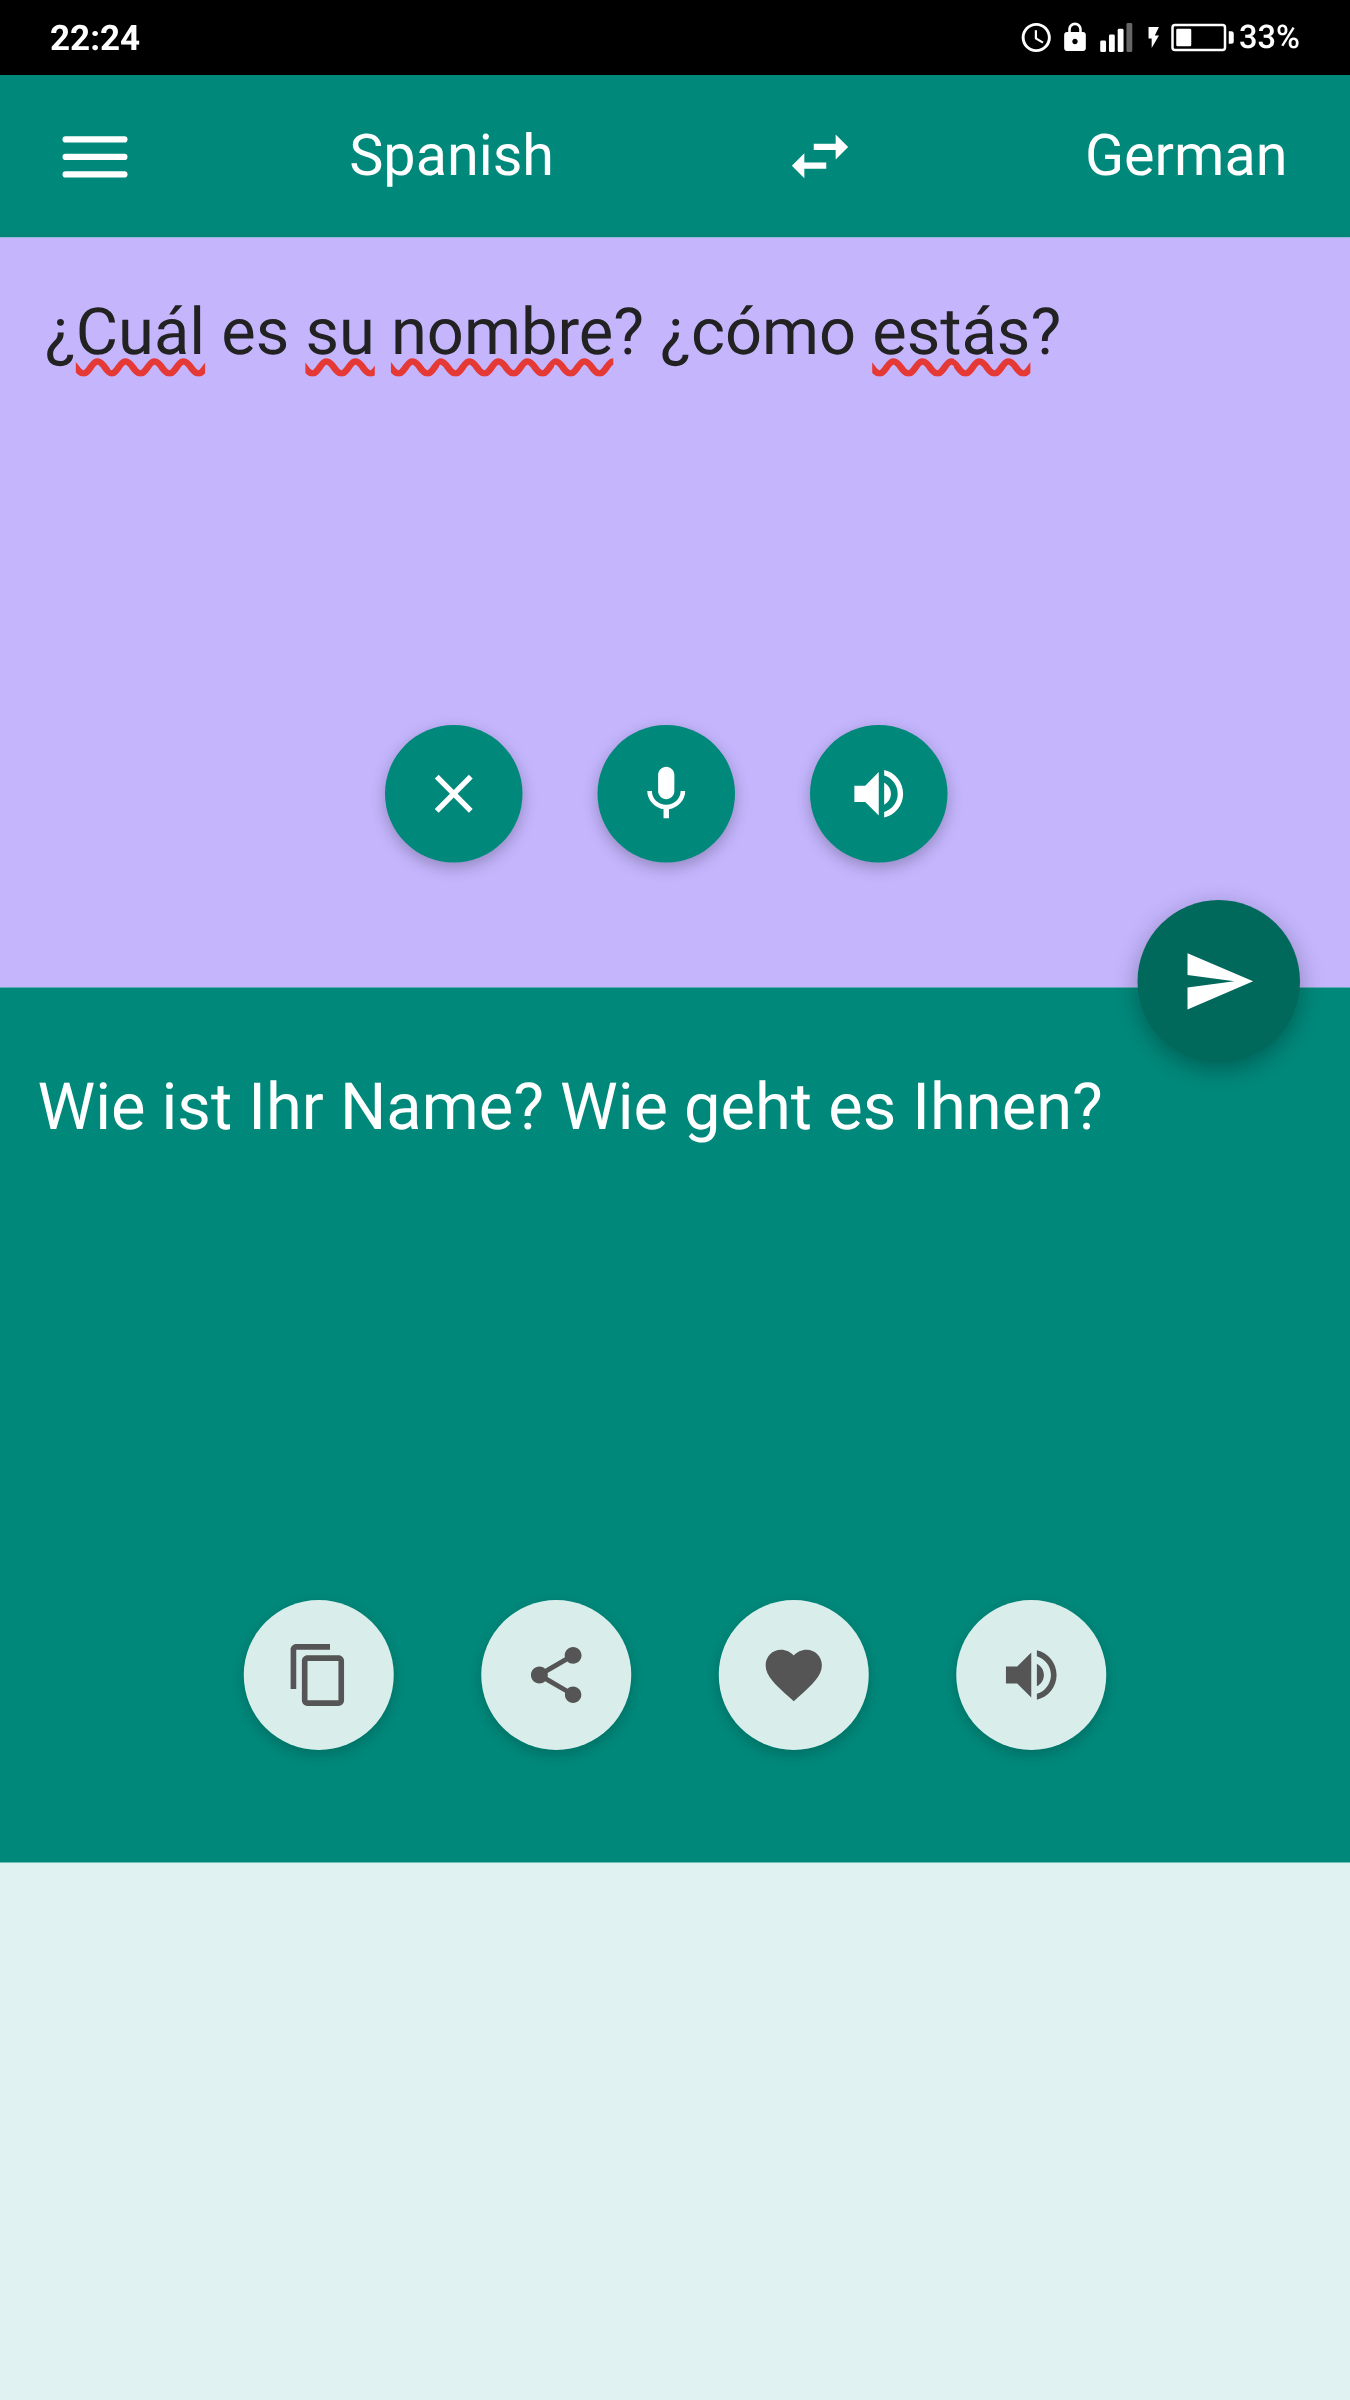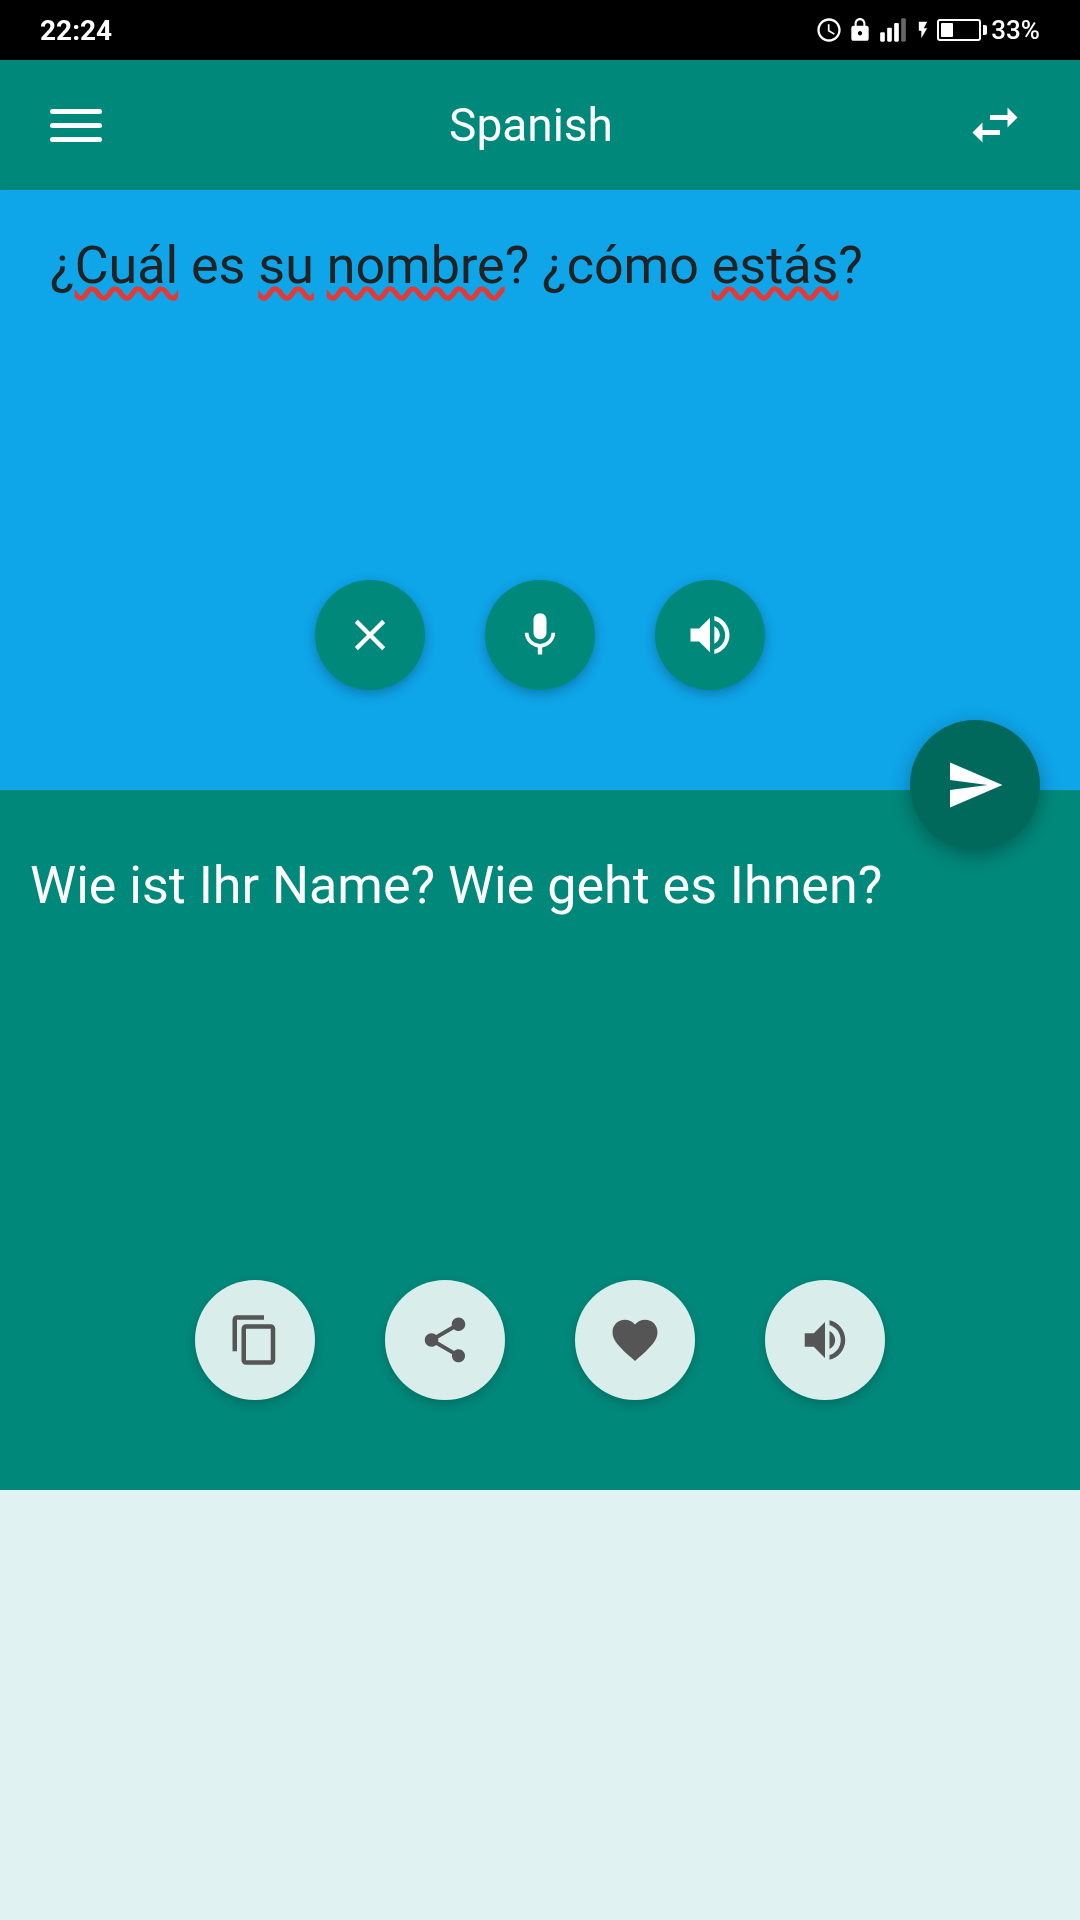--- a/index.html
+++ b/index.html
@@ -71,22 +71,22 @@
       font-size: 54px;
       cursor: pointer;
       display: flex;
       align-items: center;
       justify-content: center;
     }
 
     
     .input-section {
       width: 100%;
-      background: #0ea5e9;
-      padding: 40px 50px 0 50px;
+      background: #c4b5fd;
+      padding: 40px 50px 0 36px;
       min-height: 600px;
       position: relative;
       box-shadow: 0 2px 8px rgba(0,0,0,0.15);
     }
 
     .input-text {
       font-size: 52px;
       color: #222;
       line-height: 1.4;
       min-height: 300px;
@@ -271,20 +271,21 @@
   </div>
 
   <span class="nav-lang">Spanish</span>
 
   <div class="nav-swap">
     <svg width="70" height="60" viewBox="0 0 24 24" fill="white">
       <path d="M6.99 11L3 15l3.99 4v-3H14v-2H6.99v-3zM21 9l-3.99-4v3H10v2h7.01v3L21 9z"></path>
     </svg>
   </div>
 
+  <span class="nav-lang">German</span>
 </div>
 
 <div class="input-section" style="position:relative;">
   <div class="input-text">
     ¿<span class="spell-underline">Cuál</span> es <span class="spell-underline">su</span> <span class="spell-underline">nombre</span>? ¿cómo <span class="spell-underline">estás</span>?
   </div>
 
   <div class="input-controls">
 
     <button class="ctrl-btn">

